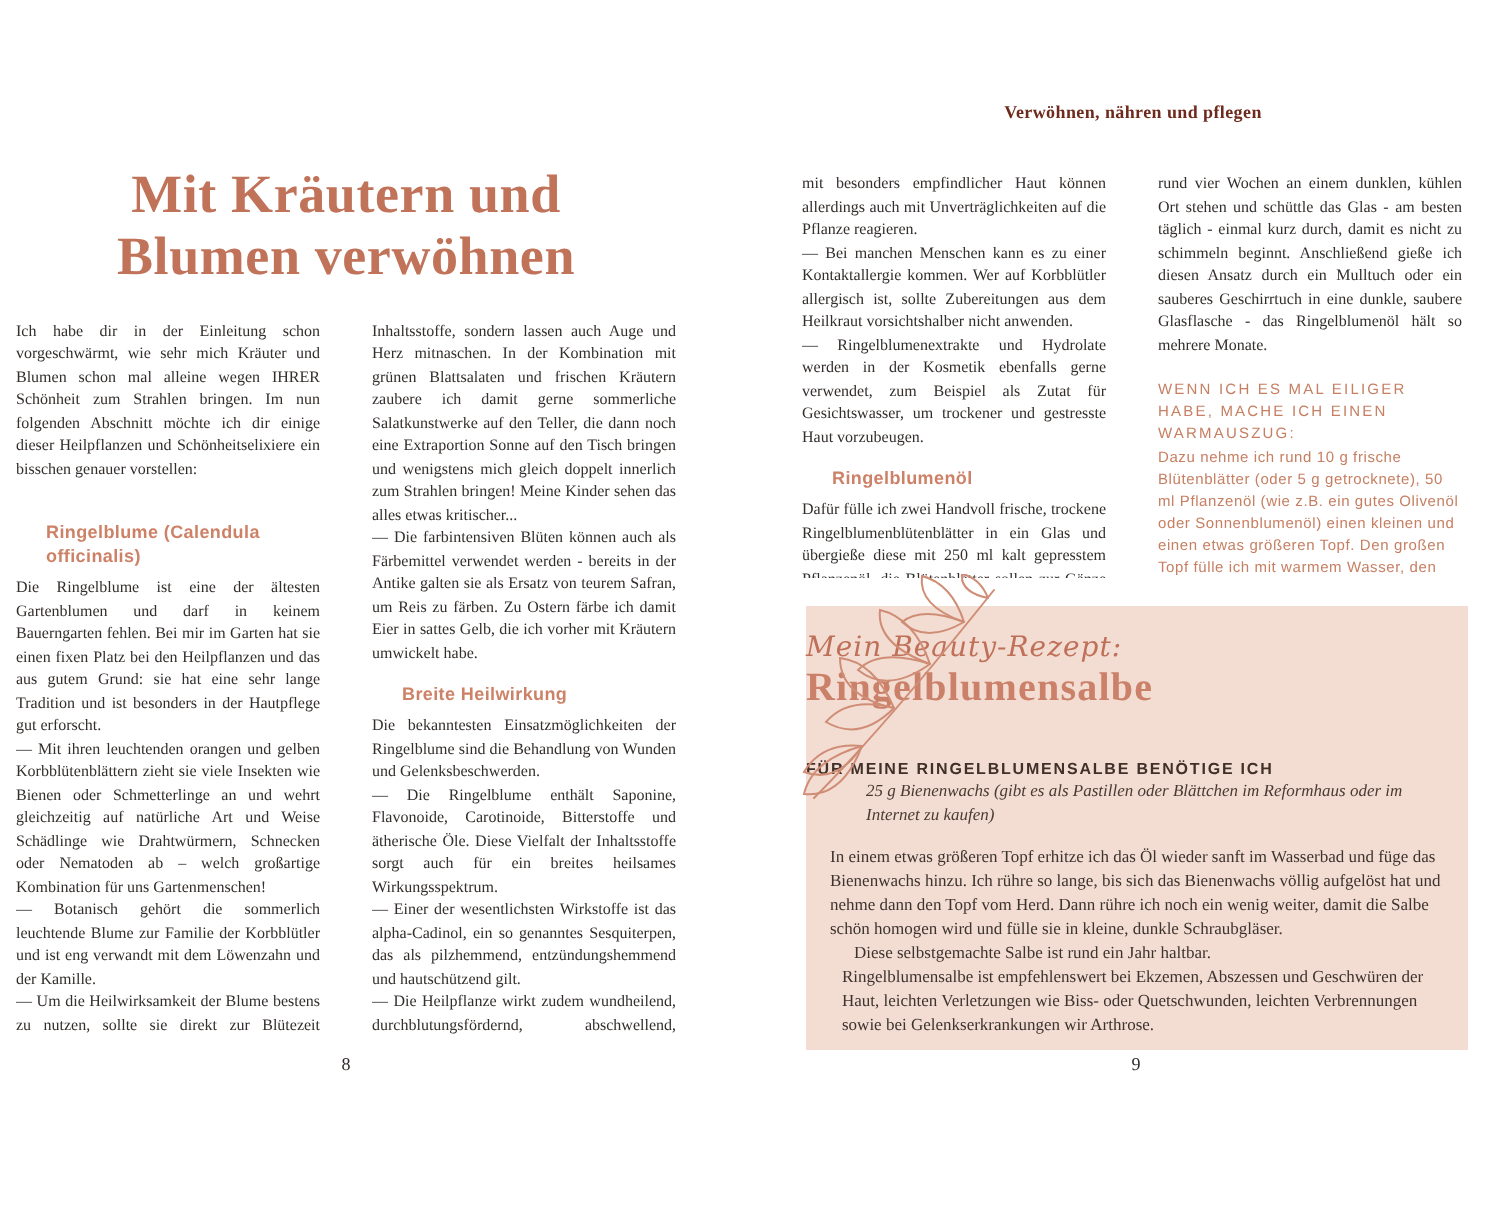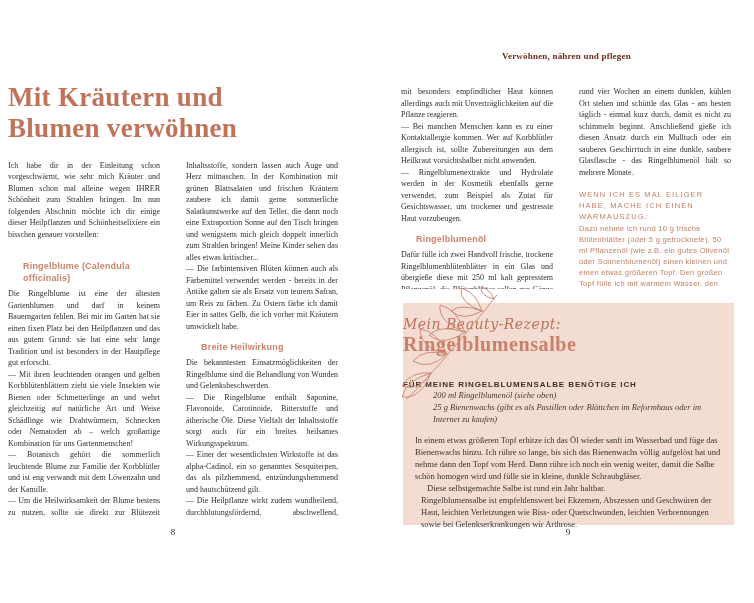--- a/index.html
+++ b/index.html
@@ -12,21 +12,21 @@
     overflow:hidden;
   }
   
   .left-page { position:absolute; left:8px; top:82px; width:330px; }
   .main-title {
     font-family:"Liberation Serif", serif;
     font-weight:700;
     font-size:27px;
     line-height:1.16;
     color:#c1735a;
-    text-align:left;
+    text-align:center;
     letter-spacing:0.3px;
   }
   .columns { display:flex; gap:26px; margin-top:15px;align-items:flex-end; }
   .col {
     width:152px;
     font-size:8px;
     line-height:11.5px;
     text-align:justify;
     hyphens:auto;
     overflow:hidden;
@@ -205,19 +205,18 @@
       <path d="M66,45 q-8,-23 -25,-27 q-2,17 25,27"></path>
       <path d="M66,45 q-25,-8 -36,3 q15,12 36,-3"></path>
       <path d="M83,24 q-6,-19 -21,-23 q-2,15 21,23"></path>
       <path d="M83,24 q-21,-8 -31,0 q12,11 31,0"></path>
       <path d="M95,12 q-4,-10 -13,-12 q-1,9 13,12"></path>
     </g>
   </svg>
   <div class="script-label">Mein Beauty-Rezept:</div>
   <h3 class="recipe-title">Ringelblumensalbe</h3>
   <div class="ingredients-heading">FÜR MEINE RINGELBLUMENSALBE BENÖTIGE ICH</div>
-  <div class="ingredient">200 ml Ringelblumenöl (siehe oben)</div>
   <div class="ingredient">25 g Bienenwachs (gibt es als Pastillen oder Blättchen im Reformhaus oder im Internet zu kaufen)</div>
   <p class="recipe-body">In einem etwas größeren Topf erhitze ich das Öl wieder sanft im Wasserbad und füge das Bienenwachs hinzu. Ich rühre so lange, bis sich das Bienenwachs völlig aufgelöst hat und nehme dann den Topf vom Herd. Dann rühre ich noch ein wenig weiter, damit die Salbe schön homogen wird und fülle sie in kleine, dunkle Schraubgläser.</p>
   <p class="recipe-note">Diese selbstgemachte Salbe ist rund ein Jahr haltbar.</p>
   <p class="recipe-uses">Ringelblumensalbe ist empfehlenswert bei Ekzemen, Abszessen und Geschwüren der Haut, leichten Verletzungen wie Biss- oder Quetschwunden, leichten Verbrennungen sowie bei Gelenkserkrankungen wir Arthrose.</p>
 </aside>
 <div class="page-number right">9</div>
 
 </body></html>

